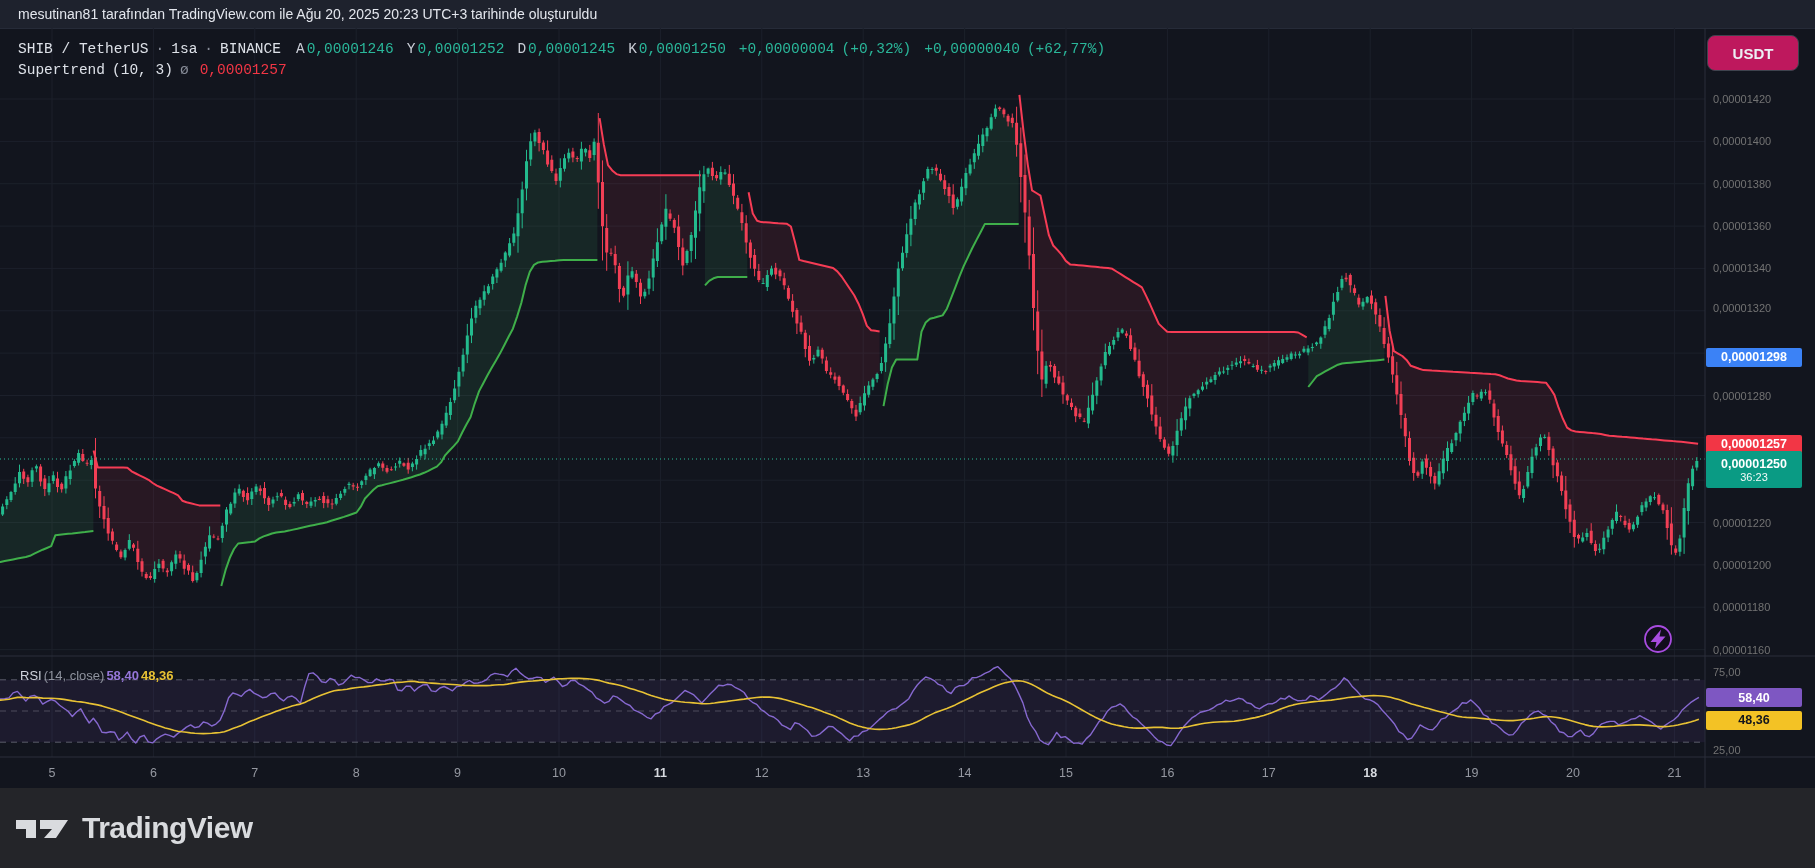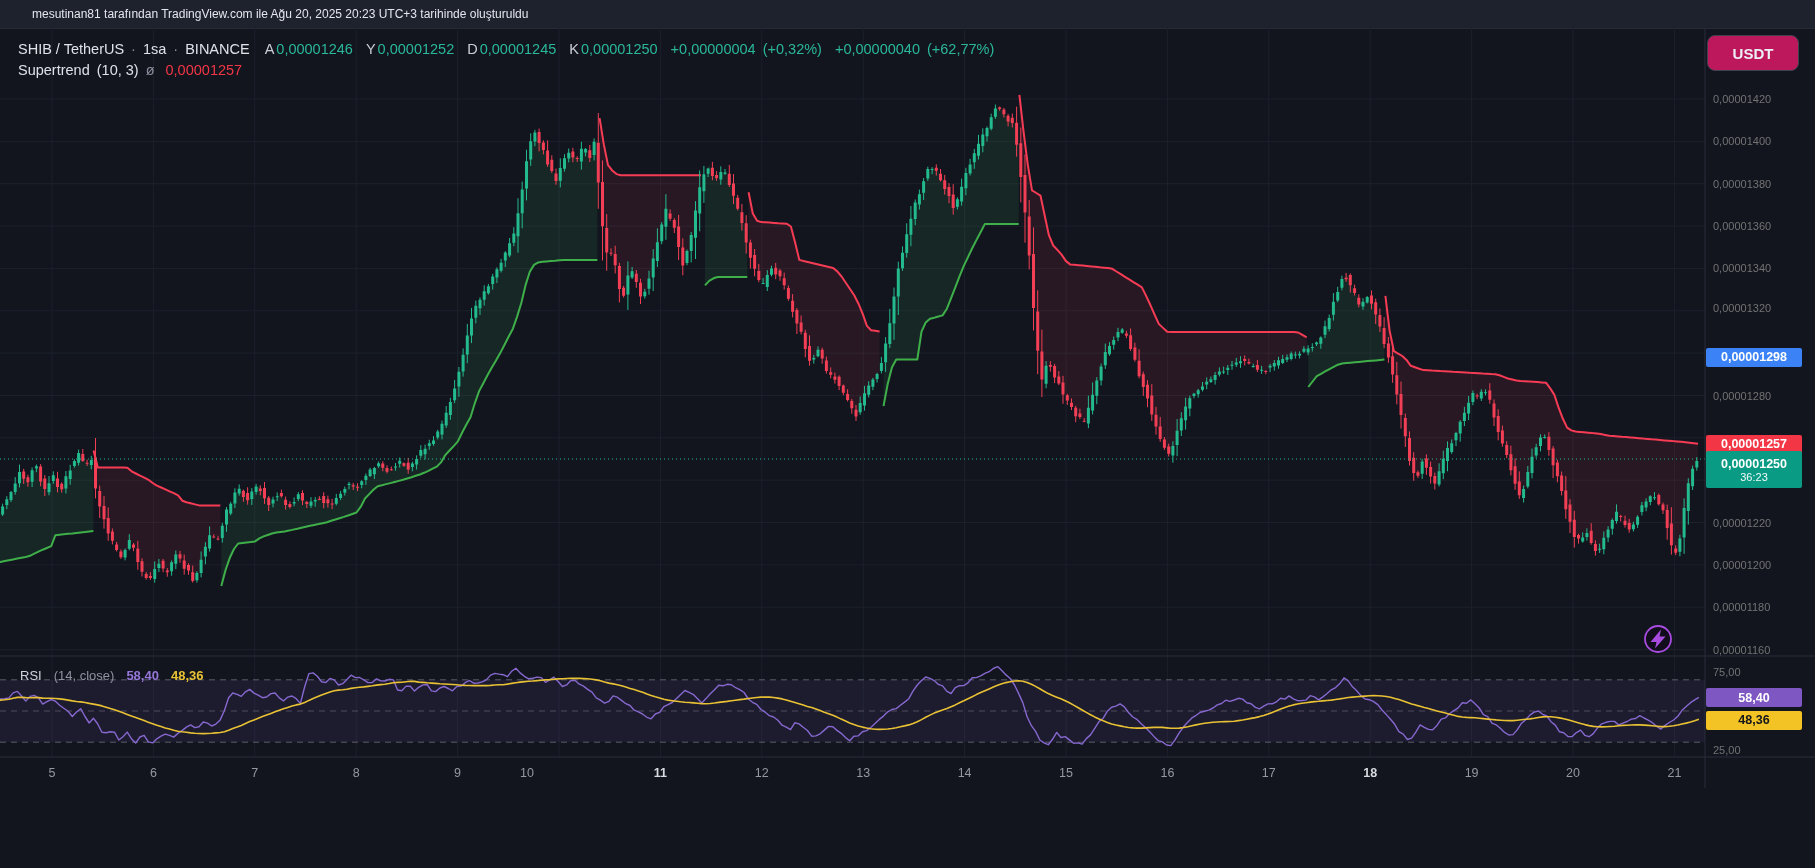--- a/index.html
+++ b/index.html
@@ -2,36 +2,36 @@
 <html><head>
 <meta charset="utf-8">
 <style>
   html,body{margin:0;padding:0;background:#0c0e14;}
   .stage{position:relative;width:1815px;height:868px;overflow:hidden;
     font-family:"Liberation Sans",sans-serif;background:#12151e;color:#d5d8e0;
     -webkit-font-smoothing:antialiased;}
   
   .attr-bar{position:absolute;left:0;top:0;width:1815px;height:28px;background:#1e222d;
     border-bottom:1px solid #262b38;display:flex;align-items:center;}
-  .attr-bar span{margin-left:32px;font-size:12px;color:#e3e6ed;white-space:nowrap;}
+  .attr-bar span{margin-left:18px;font-size:14px;color:#e3e6ed;white-space:nowrap;}
   
   svg.chart{position:absolute;left:0;top:0;}
   
   .legend{position:absolute;left:18px;top:38px;z-index:5;}
-  .legend-row{display:flex;align-items:center;gap:7px;font-size:14.5px;height:21px;white-space:nowrap;}
+  .legend-row{display:flex;align-items:center;gap:7px;font-size:14.5px;height:21px;white-space:nowrap;font-family:Liberation Mono, monospace;}
   .lg-sym{color:#dde1e8;}
   .lg-sep{color:#8a8f9b;}
   .lg-k{color:#c9cdd6;}
   .lg-v{color:#2ab79a;}
   .lg-red{color:#f23645;}
   .lg-grey{color:#8a8f9b;}
   .ohlc{display:flex;gap:2px;}
   .ohlc-pair{margin-right:6px;}
   
-  .rsi-legend{position:absolute;left:20px;top:668px;z-index:5;display:flex;gap:12px;
+  .rsi-legend{position:absolute;left:20px;top:668px;z-index:5;display:flex;gap:2px;
     font-size:13px;align-items:center;white-space:nowrap;}
   .rsi-name{color:#cfd3dc;}
   .rsi-params{color:#8f939e;}
   .rsi-v1{color:#9576d9;font-weight:600;}
   .rsi-v2{color:#e8c234;font-weight:600;}
   
   .usdt-btn{position:absolute;left:1707px;top:35px;width:90px;height:34px;background:#be185d;
     border:1px solid #3f434e;border-radius:8px;color:#eceff4;font-size:15px;font-weight:600;
     display:flex;align-items:center;justify-content:center;z-index:6;cursor:pointer;}
   
@@ -199,21 +199,21 @@
       <div class="axis-label" style="top:649.6px">0,00001160</div>
       <div class="axis-label" style="top:672.0px">75,00</div>
       <div class="axis-label" style="top:750.0px">25,00</div>
     </div>
   <div id="time-axis">
       <div class="time-label" style="left:52.0px">5</div>
       <div class="time-label" style="left:153.4px">6</div>
       <div class="time-label" style="left:254.8px">7</div>
       <div class="time-label" style="left:356.2px">8</div>
       <div class="time-label" style="left:457.6px">9</div>
-      <div class="time-label" style="left:527px">10</div>
+      <div class="time-label" style="left:559.0px">10</div>
       <div class="time-label bold" style="left:660.4px">11</div>
       <div class="time-label" style="left:761.8px">12</div>
       <div class="time-label" style="left:863.2px">13</div>
       <div class="time-label" style="left:964.6px">14</div>
       <div class="time-label" style="left:1066.0px">15</div>
       <div class="time-label" style="left:1167.4px">16</div>
       <div class="time-label" style="left:1268.8px">17</div>
       <div class="time-label bold" style="left:1370.2px">18</div>
       <div class="time-label" style="left:1471.6px">19</div>
       <div class="time-label" style="left:1573.0px">20</div>
@@ -223,14 +223,23 @@
       <div class="badge" style="top:347.9px;height:19px;background:#3b82f6">0,00001298</div>
       <div class="badge" style="top:434.7px;height:19px;background:#f23645">0,00001257</div>
       <div class="badge" style="top:451.0px;height:37px;background:#0a9b84">
         <div>0,00001250</div>
         <div class="sub">36:23</div>
       </div>
       <div class="badge" style="top:688.4px;height:19px;background:#7e57c2">58,40</div>
       <div class="badge" style="top:710.9px;height:19px;background:#f3c225;color:#14161c">48,36</div>
     </div>
 
+  <div class="footer">
+    <div class="brand">
+      <svg width="54" height="30" viewBox="0 0 54 30">
+        <polygon points="0,7 20,7 20,25 10,25 10,16 0,16" fill="#d9dbde"></polygon>
+        <polygon points="24,7 52,7 40,25 28,25 36,16 24,16" fill="#d9dbde"></polygon>
+      </svg>
+      <span class="brand-text">TradingView</span>
+    </div>
+  </div>
 
 </div>
 
 </body></html>

